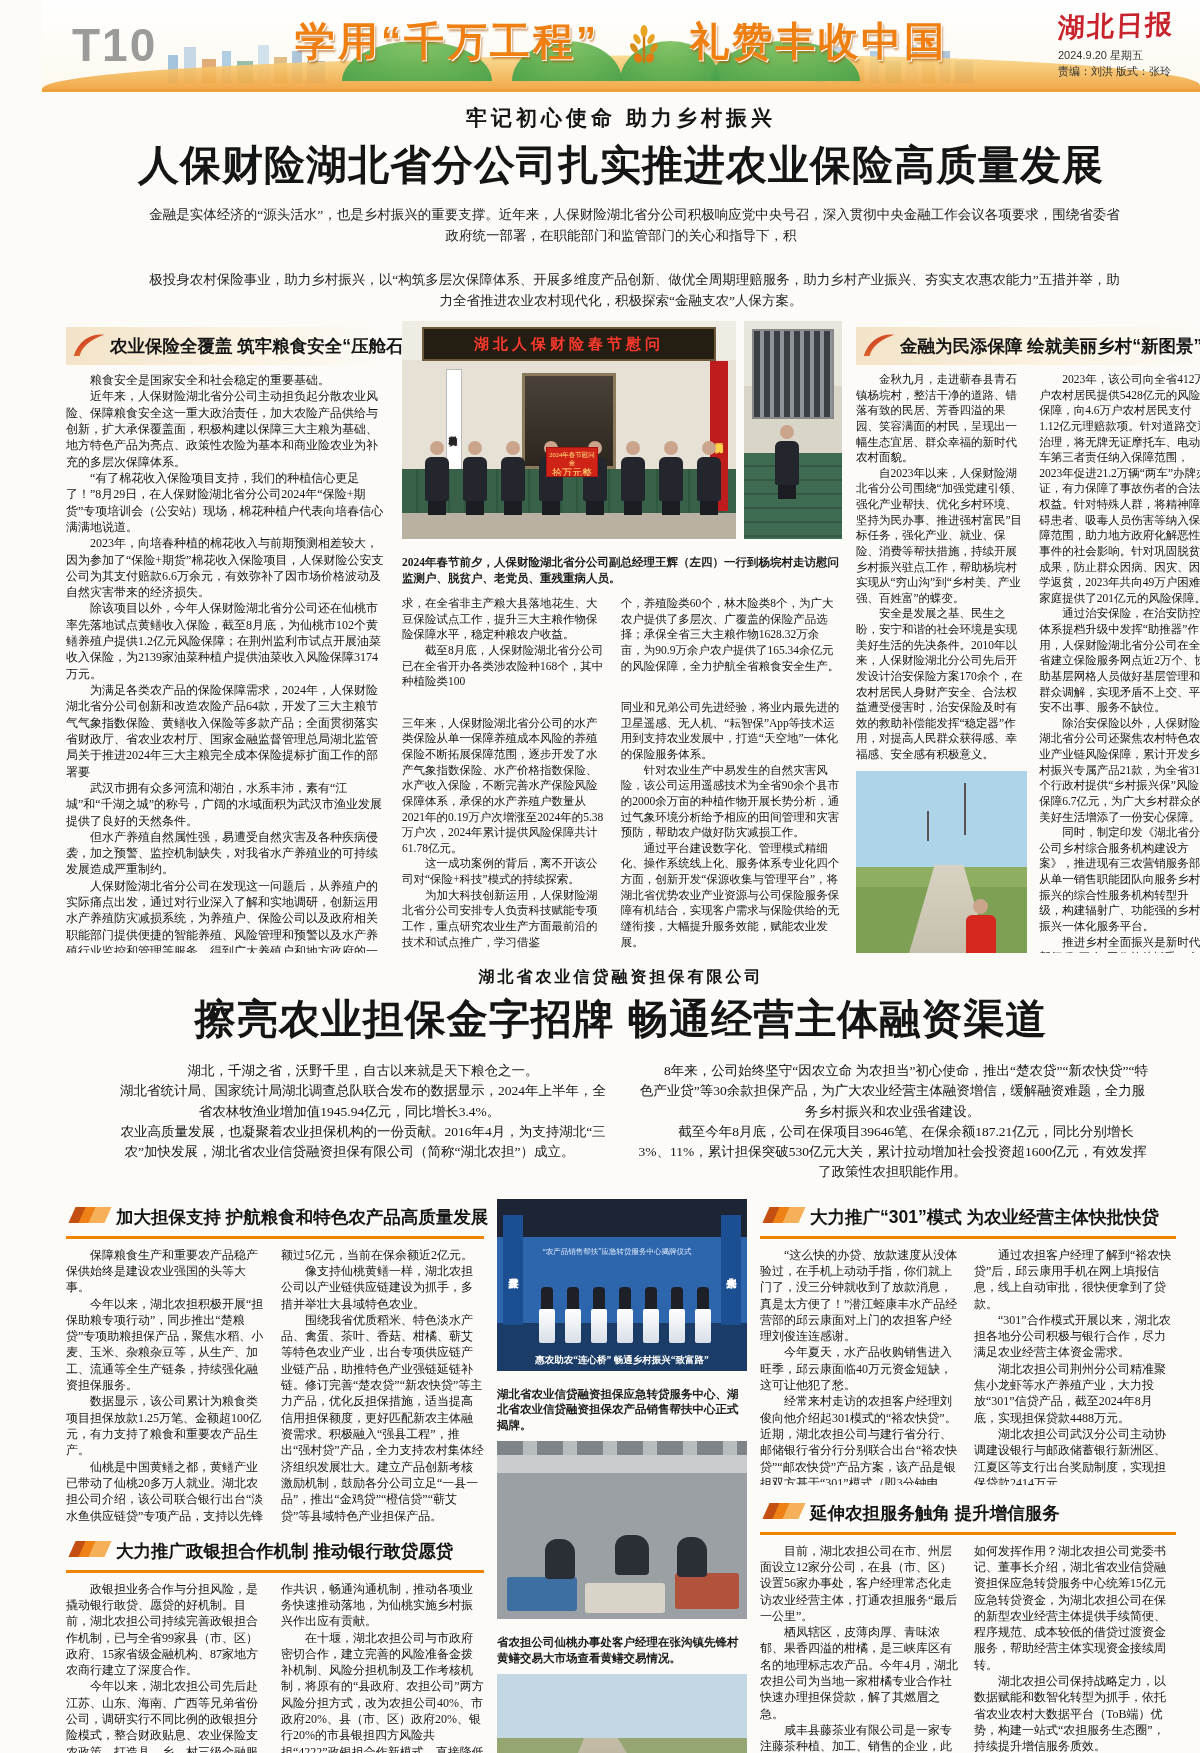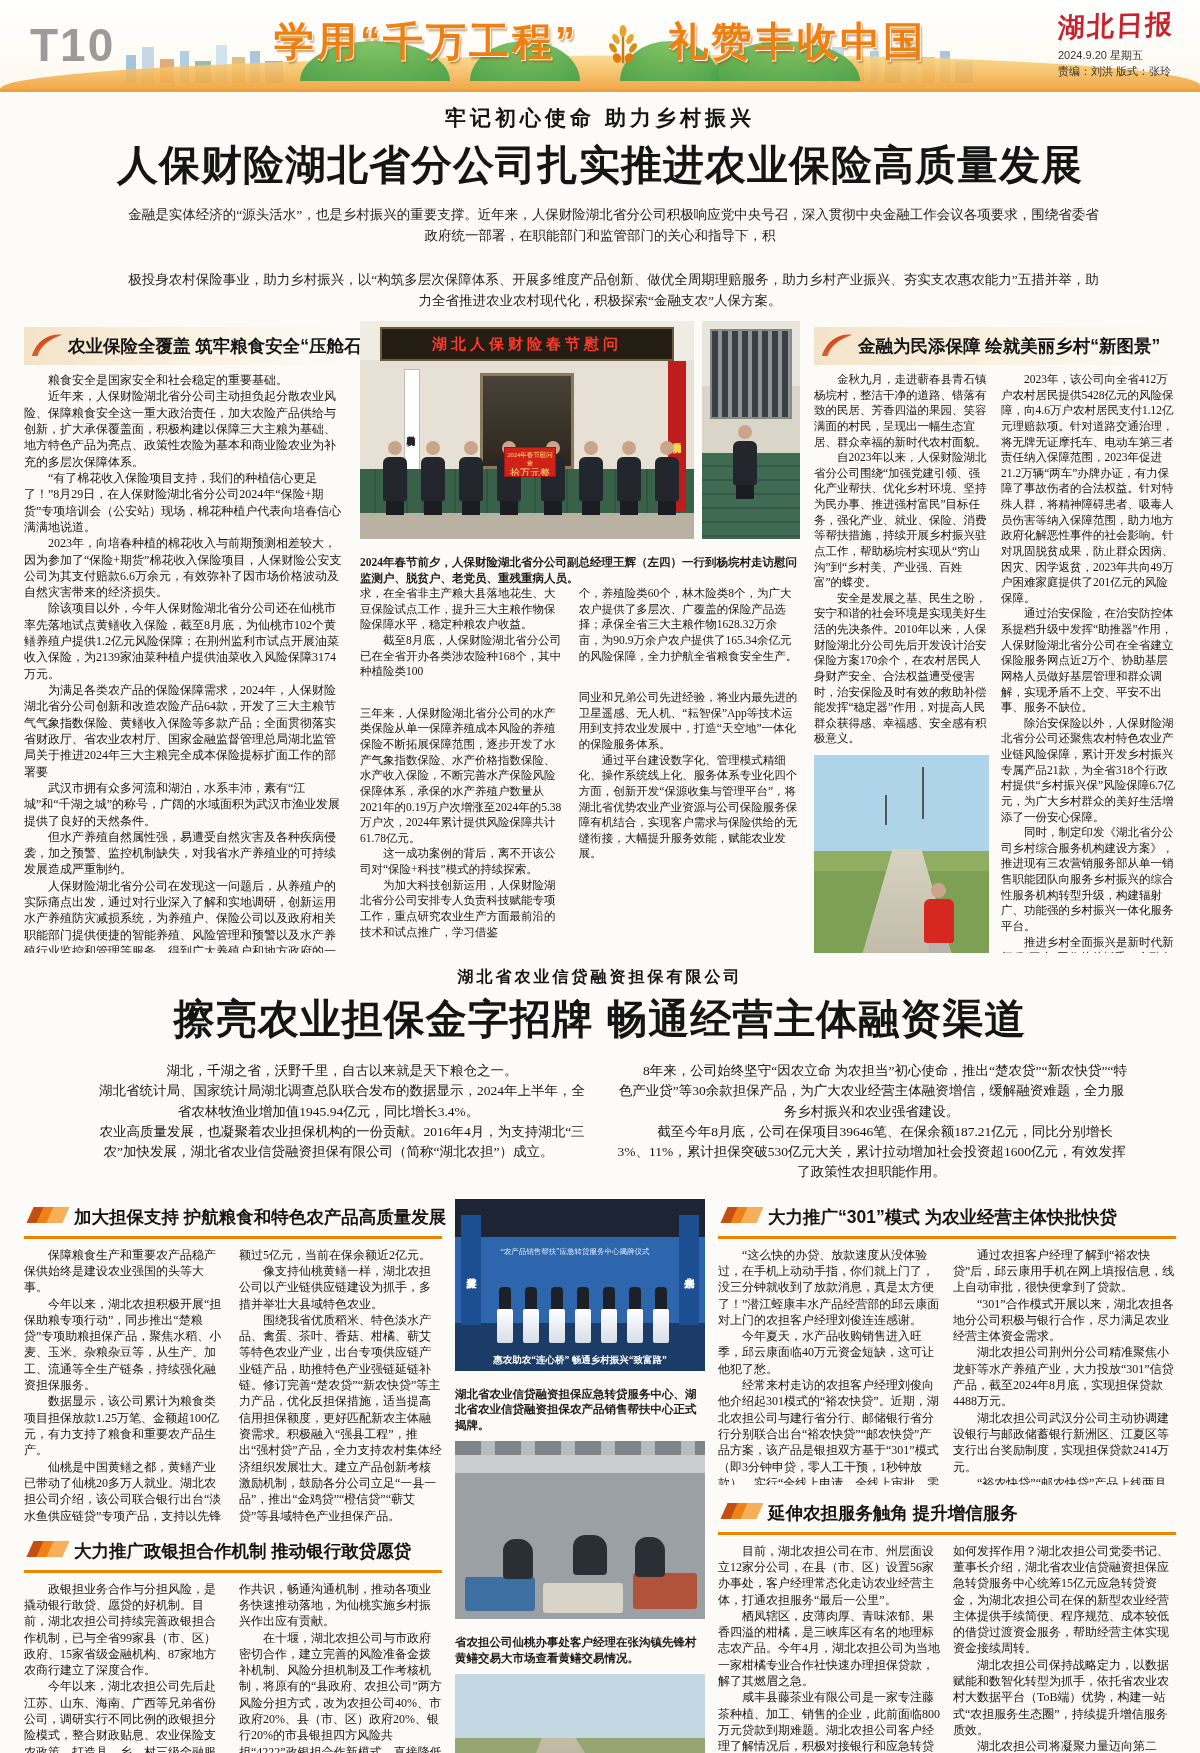--- a/index.html
+++ b/index.html
@@ -1,18 +1,18 @@
 <!DOCTYPE html>
 <html><head>
 <meta charset="utf-8">
 <style>
   * { margin:0; padding:0; box-sizing:border-box; }
   html,body { background:#e9e7e2; }
   .page { width:1200px; height:1753px; margin:0 auto; background:#fcfbf8; color:#151515;
-          font-family:"Liberation Serif", serif; position:relative; overflow:hidden; }
+          font-family:"Liberation Serif", serif; position:relative; overflow:hidden;padding-left:42px; }
 
   
   .hdr { height:92px; position:relative; border-bottom:3px solid #f0a03a; overflow:hidden;
          background:linear-gradient(#ffffff, #fdf9ef); }
   .pageno { position:absolute; left:30px; top:18px; font-family:"Liberation Sans",sans-serif;
             font-size:46px; font-weight:bold; color:#9b9b99; letter-spacing:2px; }
   .hills { position:absolute; left:0; right:0; bottom:0; height:34px;
            background:linear-gradient(#f9d98a,#f0a13a); border-radius:60% 40% 0 0/100% 90% 0 0; opacity:.9;}
   .hill { position:absolute; bottom:8px; width:150px; height:40px; border-radius:50% 50% 0 0/100% 100% 0 0;
           background:radial-gradient(ellipse at 50% 0,#7ec15e,#47a24b); opacity:.95; }
@@ -281,38 +281,39 @@
           <div class="ntile"></div>
           <div class="person" style="left:30px;bottom:40px">
               <div class="head"></div>
               <div class="bodyx"></div>
               <div class="legs"></div>
             </div>
         </div>
       </div>
       <div class="figcap">2024年春节前夕，人保财险湖北省分公司副总经理王辉（左四）一行到杨垸村走访慰问监测户、脱贫户、老党员、重残重病人员。</div>
 
-      <div class="twocol body11" style="">
+      <div class="twocol body11" style="margin-top:10px">
         <div class="tcol noind" style="flex:0 0 47%">
           <div class="pcol noind">
               <p>求，在全省非主产粮大县落地花生、大豆保险试点工作，提升三大主粮作物保险保障水平，稳定种粮农户收益。</p>
               <p>截至8月底，人保财险湖北省分公司已在全省开办各类涉农险种168个，其中种植险类100</p>
             </div>
           <div class="pcol" style="margin-top:26px">
               <p>三年来，人保财险湖北省分公司的水产类保险从单一保障养殖成本风险的养殖保险不断拓展保障范围，逐步开发了水产气象指数保险、水产价格指数保险、水产收入保险，不断完善水产保险风险保障体系，承保的水产养殖户数量从2021年的0.19万户次增涨至2024年的5.38万户次，2024年累计提供风险保障共计61.78亿元。</p>
               <p>这一成功案例的背后，离不开该公司对“保险+科技”模式的持续探索。</p>
               <p>为加大科技创新运用，人保财险湖北省分公司安排专人负责科技赋能专项工作，重点研究农业生产方面最前沿的技术和试点推广，学习借鉴</p>
             </div>
         </div>
         <div class="tcol">
           <div class="pcol noind">
               <p>个，养殖险类60个，林木险类8个，为广大农户提供了多层次、广覆盖的保险产品选择；承保全省三大主粮作物1628.32万余亩，为90.9万余户农户提供了165.34余亿元的风险保障，全力护航全省粮食安全生产。</p>
             </div>
           <div class="pcol noind" style="margin-top:26px">
               <p>同业和兄弟公司先进经验，将业内最先进的卫星遥感、无人机、“耘智保”App等技术运用到支持农业发展中，打造“天空地”一体化的保险服务体系。</p>
+              <p>针对农业生产中易发生的自然灾害风险，该公司运用遥感技术为全省90余个县市的2000余万亩的种植作物开展长势分析，通过气象环境分析给予相应的田间管理和灾害预防，帮助农户做好防灾减损工作。</p>
               <p>通过平台建设数字化、管理模式精细化、操作系统线上化、服务体系专业化四个方面，创新开发“保源收集与管理平台”，将湖北省优势农业产业资源与公司保险服务保障有机结合，实现客户需求与保险供给的无缝衔接，大幅提升服务效能，赋能农业发展。</p>
             </div>
         </div>
       </div>
     </div>
 
     <div class="a1colC body11">
       <h2 class="sec1-head">
         <svg width="34" height="28" viewBox="0 0 40 30">
           <path d="M2 28 C 8 9, 24 1, 38 3 C 23 8, 12 16, 9 28 Z" fill="url(#rg)"></path>

